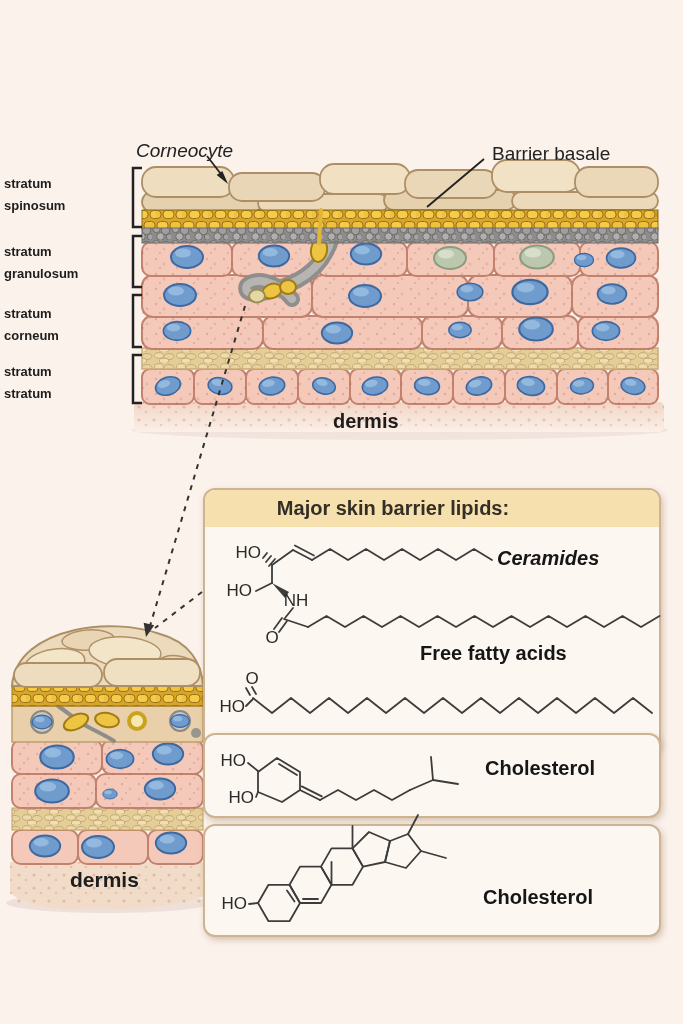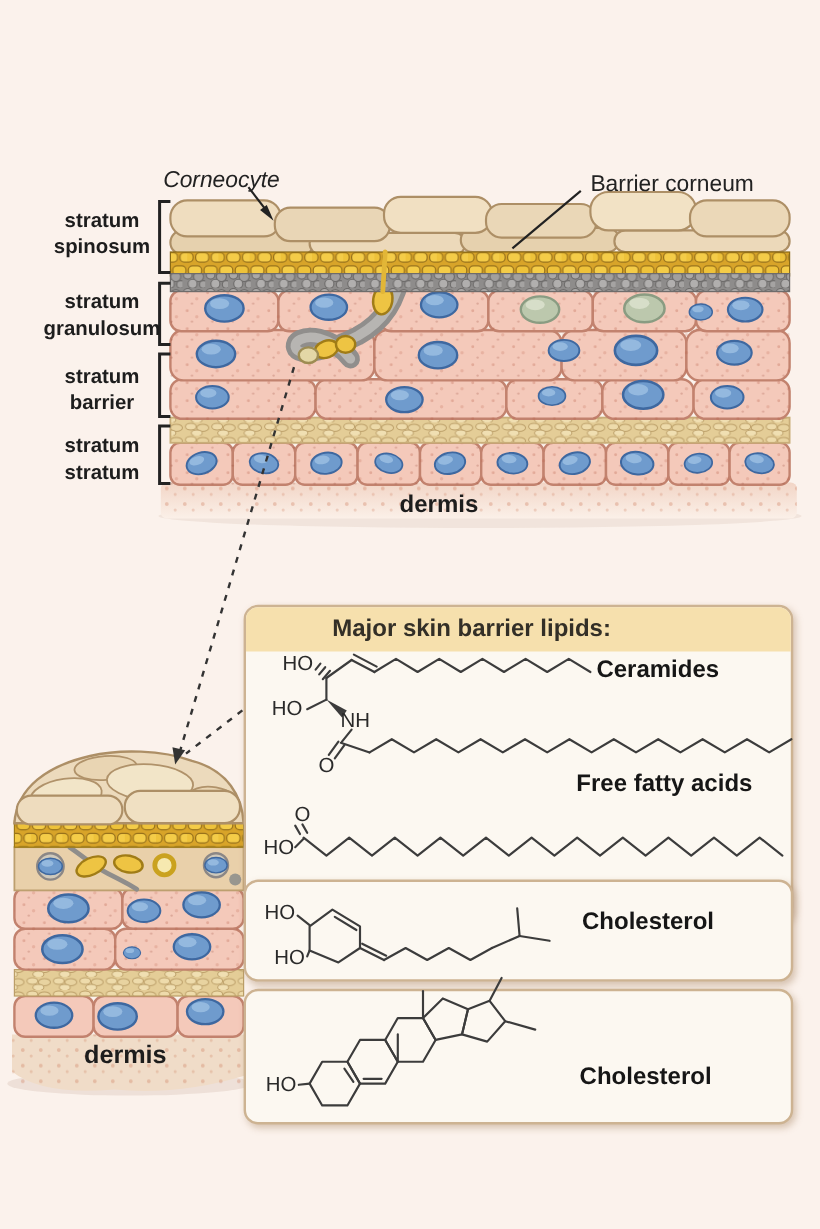--- a/index.html
+++ b/index.html
@@ -1,21 +1,21 @@
 <!DOCTYPE html>
 <html><head>
 <meta charset="utf-8">
 <style>
   html,body{margin:0;padding:0;background:#fbf2ec;}
   .canvas{position:relative;width:683px;height:1024px;background:#fbf2ec;overflow:hidden;
           font-family:"Liberation Sans",sans-serif;}
   svg{position:absolute;left:0;top:0;pointer-events:none;}
   .lbl{position:absolute;color:#1d1d1d;line-height:22px;}
   .annot{font-size:19px;font-weight:normal;color:#222;}
-  .stratum{font-size:17px;font-weight:bold;text-align:center;width:114px;left:4px;margin-left:24px;}
+  .stratum{font-size:13px;font-weight:bold;text-align:left;width:114px;left:4px;}
   .dermis{font-weight:bold;text-align:left;}
   .panel{position:absolute;left:203px;width:458px;background:#fcf8f1;border:2px solid #cdb392;
          border-radius:12px;box-shadow:2px 3px 6px rgba(170,138,104,.45);box-sizing:border-box;}
   .panel-header{height:37px;background:#f6e0ad;border-radius:10px 10px 0 0;display:flex;
                 align-items:center;justify-content:center;font-size:20px;font-weight:bold;color:#332f27;}
   .panel-header span{margin-right:78px;}
   .lipid-name{font-size:20px;font-weight:bold;color:#161616;}
   
   .cell{fill:#f4c9ba;stroke:#c2826e;stroke-width:2;}
   .mol{fill:none;stroke:#3c3c3c;stroke-width:1.8;stroke-linejoin:round;stroke-linecap:round;}
@@ -238,21 +238,21 @@
       <polyline class="bracket" points="142,295 133,295 133,347 142,347"></polyline>
       <polyline class="bracket" points="142,355 133,355 133,403 142,403"></polyline>
     </g>
     <g>
       <line x1="207" y1="156" x2="224" y2="178" stroke="#222" stroke-width="1.8"></line>
       <polygon points="228,184 222.3,170.9 216.7,175.1" fill="#222"></polygon>
       <line x1="484" y1="159" x2="427" y2="207" stroke="#222" stroke-width="1.8"></line>
     </g>
   </svg>
 
-  <div class="panel" style="top:504px;height:264px;">
+  <div class="panel" style="top:488px;height:264px;">
     <div class="panel-header">
       <span>Major skin barrier lipids:</span>
     </div>
   </div>
   <div class="panel" style="top:733px;height:85px;"></div>
   <div class="panel" style="top:824px;height:113px;"></div>
 
   <svg width="683" height="1024" viewBox="0 0 683 1024">
 
     <g class="mol">
@@ -312,40 +312,40 @@
       <line x1="408" y1="834" x2="418" y2="815"></line>
       <line x1="421" y1="851" x2="446" y2="858"></line>
       <line x1="287" y1="890.5" x2="294.5" y2="901.5"></line>
       <line x1="303" y1="899" x2="318" y2="899"></line>
       <line x1="249" y1="904" x2="258" y2="903"></line>
     </g>
     <text class="atom" x="247" y="909" text-anchor="end">HO</text>
   </svg>
 
   <div class="lbl annot" style="left:136px;top:140px;font-style:italic;">Corneocyte</div>
-  <div class="lbl annot" style="left:492px;top:143px;">Barrier corneum</div>
+  <div class="lbl annot" style="left:492px;top:143px;">Barrier basale</div>
 
   <div class="lbl stratum" style="top:173px;">
     <span>stratum</span><br>
     <span>spinosum</span>
   </div>
   <div class="lbl stratum" style="top:241px;">
     <span>stratum</span><br>
     <span>granulosum</span>
   </div>
   <div class="lbl stratum" style="top:303px;">
     <span>stratum</span><br>
-    <span>barrier</span>
+    <span>corneum</span>
   </div>
   <div class="lbl stratum" style="top:361px;">
     <span>stratum</span><br>
     <span>stratum</span>
   </div>
 
   <div class="lbl dermis" style="left:333px;top:410px;width:80px;font-size:20px;">dermis</div>
   <div class="lbl dermis" style="left:70px;top:869px;width:84px;font-size:21px;">dermis</div>
 
-  <div class="lbl lipid-name" style="left:497px;top:547px;">Ceramides</div>
-  <div class="lbl lipid-name" style="left:420px;top:642px;width:207px;text-align:right;">Free fatty acids</div>
+  <div class="lbl lipid-name" style="left:497px;top:547px;font-style:italic;">Ceramides</div>
+  <div class="lbl lipid-name" style="left:420px;top:642px;width:207px;">Free fatty acids</div>
   <div class="lbl lipid-name" style="left:485px;top:757px;">Cholesterol</div>
   <div class="lbl lipid-name" style="left:483px;top:886px;">Cholesterol</div>
 
 </div>
 
 </body></html>

